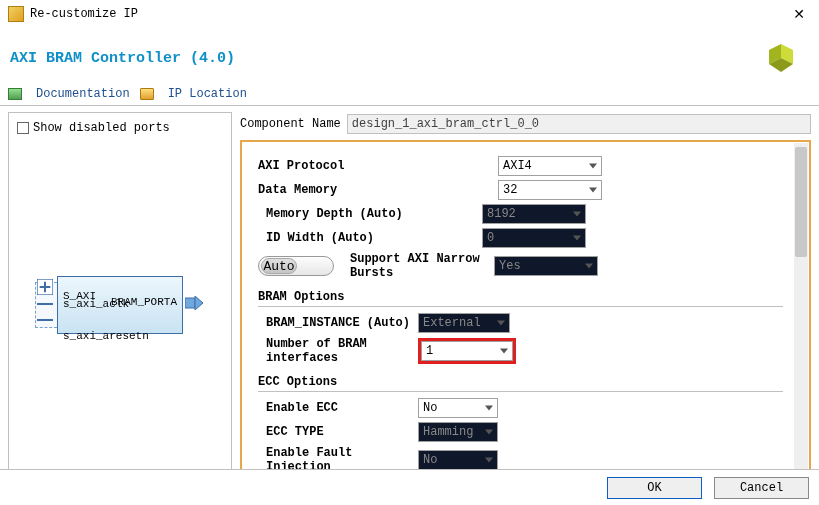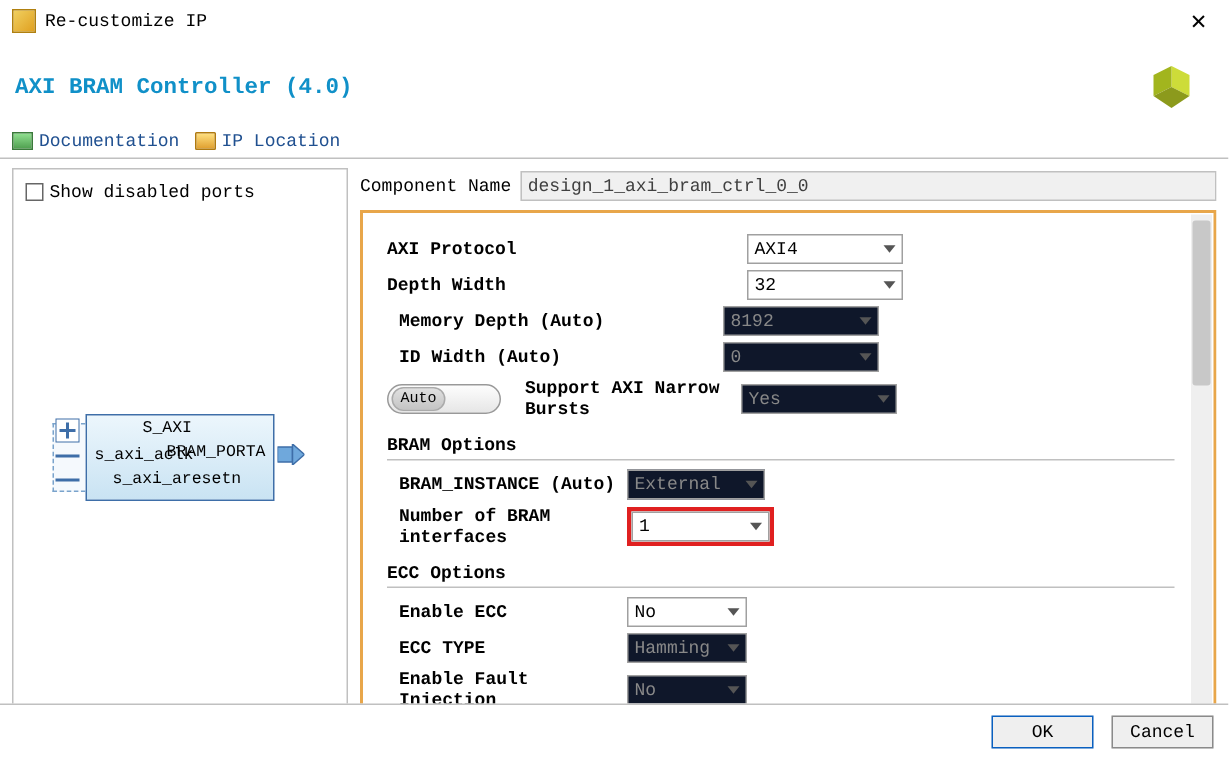--- a/index.html
+++ b/index.html
@@ -55,21 +55,21 @@
   .toolbar {
     height: 24px;
     padding: 2px 8px;
     border-bottom: 1px solid #c0c0c0;
     display: flex;
     align-items: center;
     gap: 10px;
     color: #205090;
   }
   .toolbar .tb-item {
-    display: flex; align-items: center; gap: 4px;
+    display: flex; align-items: center; gap: 14px;
     cursor: pointer;
   }
   .tb-icon {
     width: 14px; height: 12px;
     display: inline-block;
   }
   .tb-icon.doc { background: linear-gradient(#90e090,#50a050); border:1px solid #3a7a3a; }
   .tb-icon.folder { background: linear-gradient(#ffe080,#e0a030); border:1px solid #b07a10; border-radius:1px; }
 
   .main {
@@ -119,23 +119,23 @@
     height: 46px;
     border: 1px dashed #7aa3cc;
     border-right: none;
     background: rgba(230,240,250,.4);
   }
   .ip-block .pin {
     position: absolute;
     font-size: 11px;
     white-space: nowrap;
   }
-  .pin.left1 { left: 28px; top: 10px; margin-left: 32px; }
+  .pin.left1 { left: 28px; top: 20px; }
   .pin.left2 { left: 28px; top: 28px; }
-  .pin.left3 { left: 28px; top: 44px; margin-left: 12px; }
+  .pin.left3 { left: 28px; top: 60px; }
   .pin.right1 { right: 28px; top: 26px; text-align:right; }
   .port-arrow-r {
     position:absolute;
     right:2px; top:26px;
     width:18px;height:14px;
     display:flex;align-items:center;justify-content:center;
   }
   .port-arrow-r svg{width:18px;height:14px;}
   .port-plus-l{
     position:absolute;left:2px;top:8px;
@@ -216,21 +216,21 @@
     border-radius: 10px;
     background: linear-gradient(#fdfdfd,#e6e6e6);
     display:flex;align-items:center;
     padding:0 2px;
     position:relative;
   }
   .toggle .knob{
     width:36px;height:16px;border-radius:8px;
     background:linear-gradient(#e0e0e0,#c4c4c4);
     border:1px solid #aaa;
-    font-size:10px;
+    font-size:13px;
     display:flex;align-items:center;justify-content:center;
   }
   .section-header {
     font-weight: bold;
     margin: 10px 0 2px 0;
   }
   .hr { height:1px;background:#c0c0c0;margin:2px 20px 6px 0;}
   .highlight-box {
     border: 3px solid #e02020;
     padding: 0;
@@ -241,21 +241,21 @@
     height: 36px;
     border-top: 1px solid #c0c0c0;
     display: flex;
     align-items: center;
     justify-content: flex-end;
     padding: 0 10px;
     gap: 12px;
     background: #fff;
   }
   .btn {
-    width: 68px;
+    width: 95px;
     height: 22px;
     border: 1px solid #8a8a8a;
     background: #efefef;
     display: flex;
     align-items: center;
     justify-content: center;
     cursor: pointer;
     font-family: inherit;
     font-size: 12px;
   }
@@ -336,21 +336,21 @@
       </div>
 
       <div class="cfg-row">
         <span class="lbl">AXI Protocol</span>
         <div class="sel">
           <span>AXI4</span>
           <span class="caret"></span>
         </div>
       </div>
       <div class="cfg-row">
-        <span class="lbl">Depth Width</span>
+        <span class="lbl">Data Memory</span>
         <div class="sel">
           <span>32</span>
           <span class="caret"></span>
         </div>
       </div>
       <div class="cfg-row indent">
         <span class="lbl">Memory Depth (Auto)</span>
         <div class="sel disabled">
           <span>8192</span>
           <span class="caret"></span>

